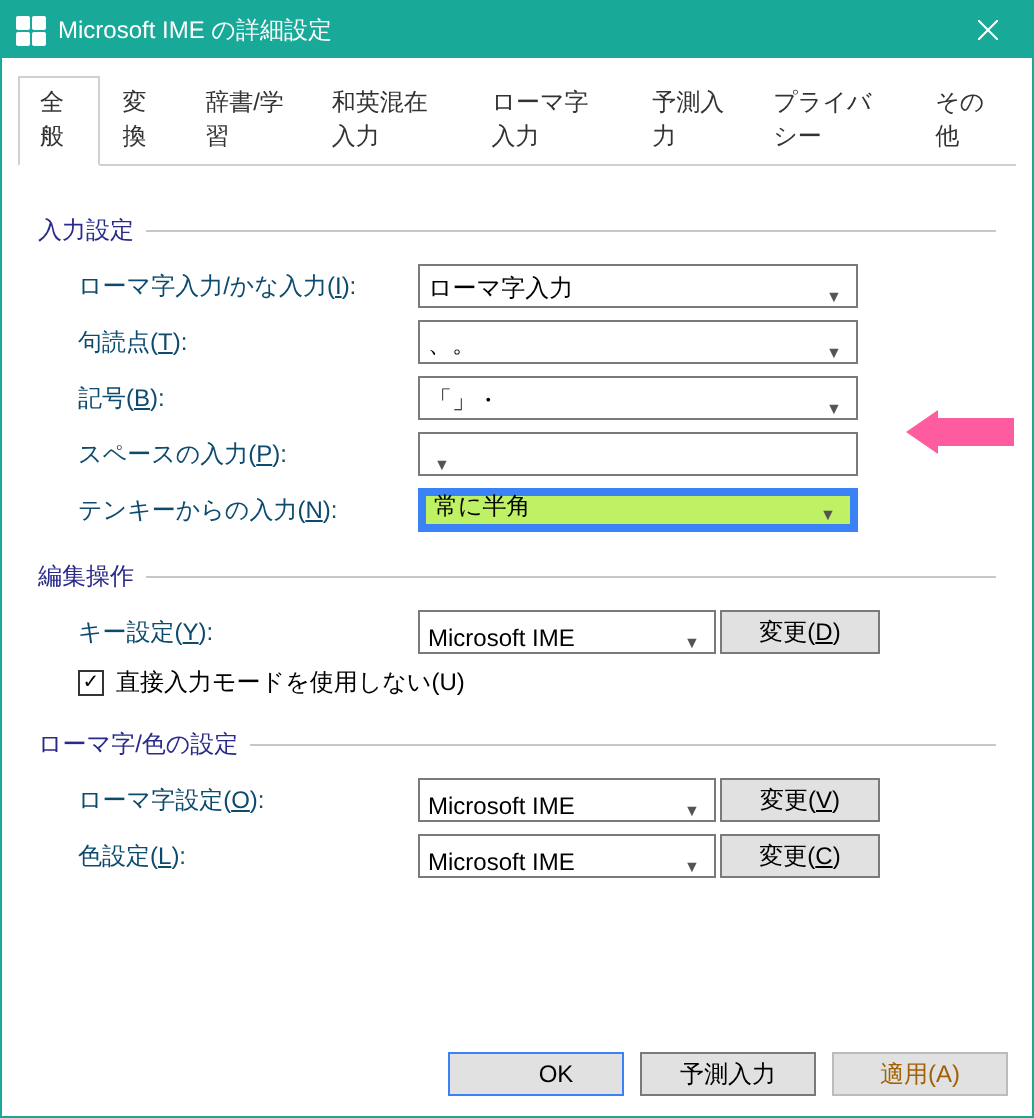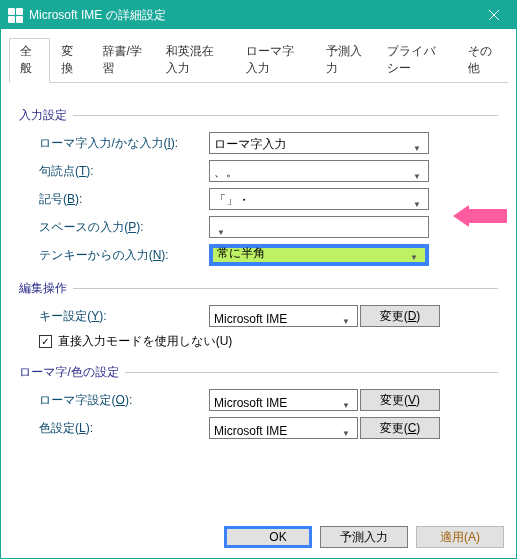--- a/index.html
+++ b/index.html
@@ -24,21 +24,21 @@
   .select { width: 220px; height: 22px; border: 1px solid #7a7a7a; background: #fff; display: flex; align-items: flex-end; padding: 0 4px; position: relative; }
   .select.sm { width: 149px; }
   .select .val { flex: 1; }
   .select .chev { width: 14px; text-align: center; color: #555; }
   .select.hi { border: 4px solid #3b82f6; background: #bef264; }
   .btnw { width: 80px; height: 22px; border: 1px solid #7a7a7a; background: #e1e1e1; display: flex; align-items: center; justify-content: center; margin-left: 2px; }
   .cb-row { display: flex; align-items: center; padding-left: 20px; margin-top: 4px; }
   .cb { width: 13px; height: 13px; border: 1px solid #333; margin-right: 6px; display: flex; align-items: center; justify-content: center; font-size: 10px; line-height: 1; }
   .footer { display: flex; justify-content: flex-end; gap: 8px; padding: 10px 12px; }
   .footer .fbtn { width: 88px; height: 22px; border: 1px solid #7a7a7a; background: #e1e1e1; display: flex; align-items: center; justify-content: center; }
-  .footer .fbtn.def { border: 3px solid #3b82f6; padding-left: 20px; }
+  .footer .fbtn.def { border: 1px solid #3b82f6; padding-left: 20px; }
   .footer .fbtn.disabled { color: #a16207; border-color: #bcbcbc; }
   .arrow { position: absolute; left: 452px; top: 204px; width: 56px; height: 22px; display: flex; align-items: center; }
   .arrow .head { width: 0; height: 0; border-top: 11px solid transparent; border-bottom: 11px solid transparent; border-right: 16px solid #ff5ca0; }
   .arrow .body { width: 38px; height: 14px; background: #ff5ca0; }
 </style>
 </head>
 <body>
 
 <div class="window">
 

